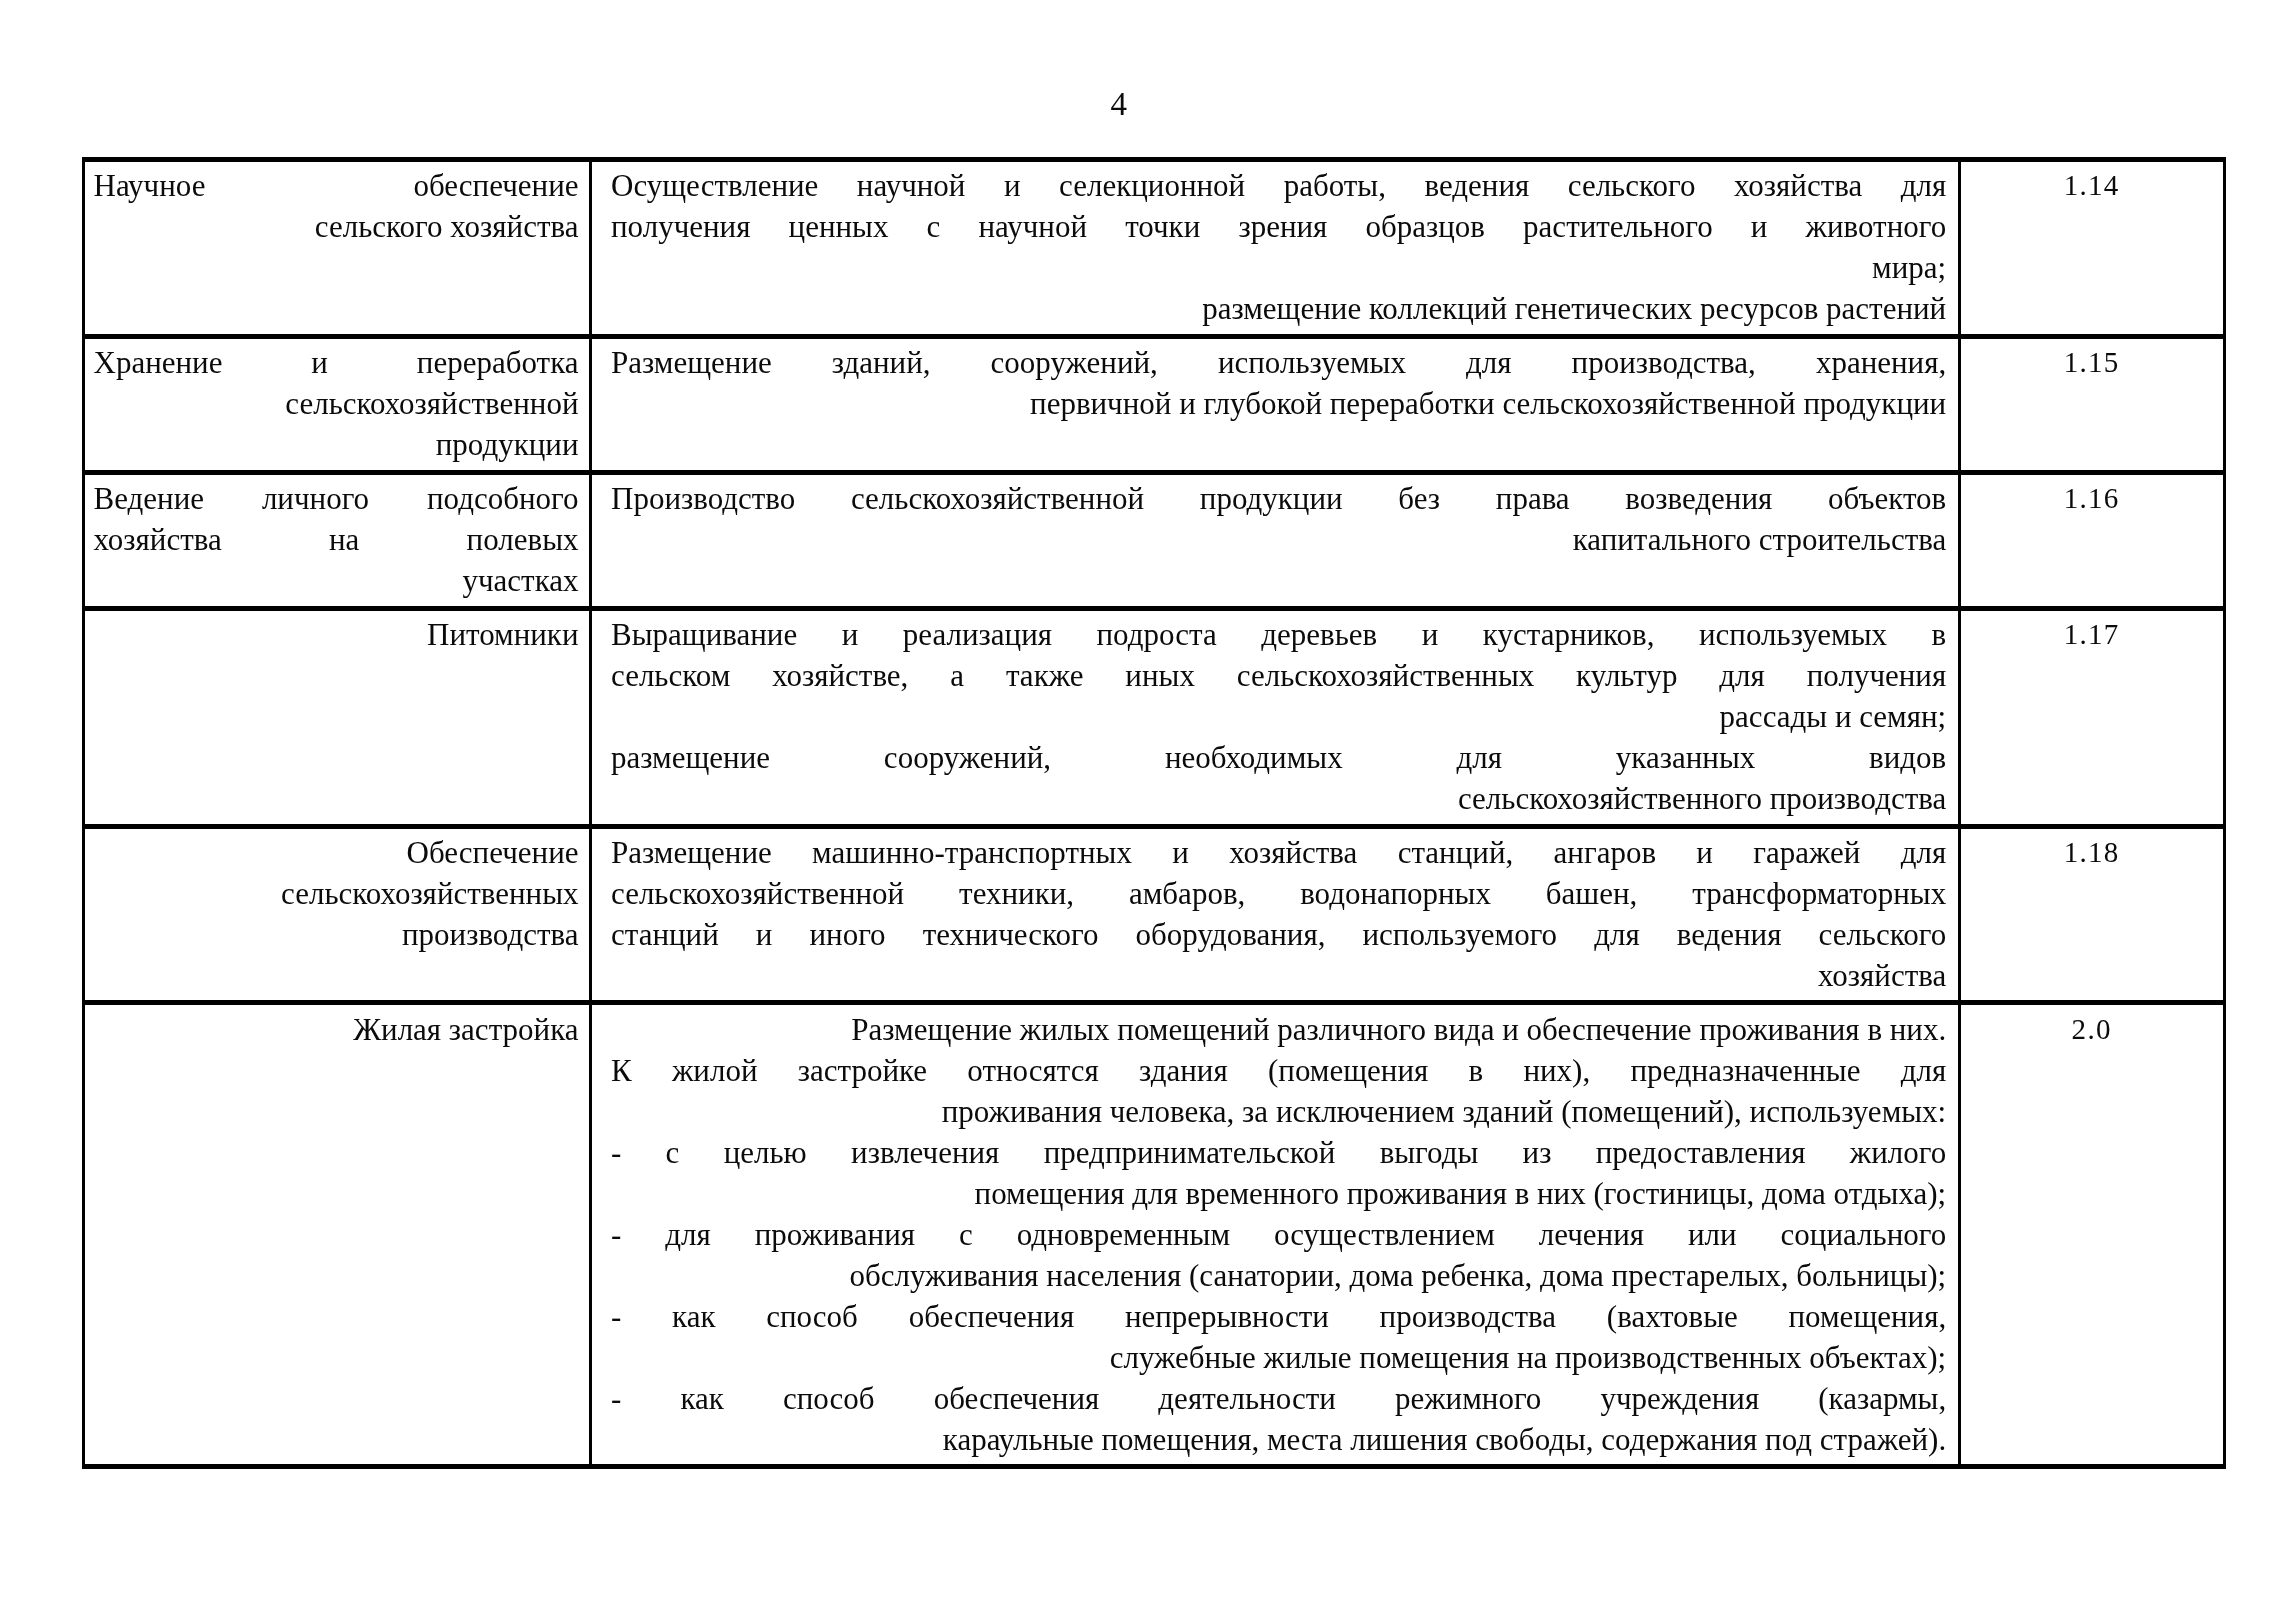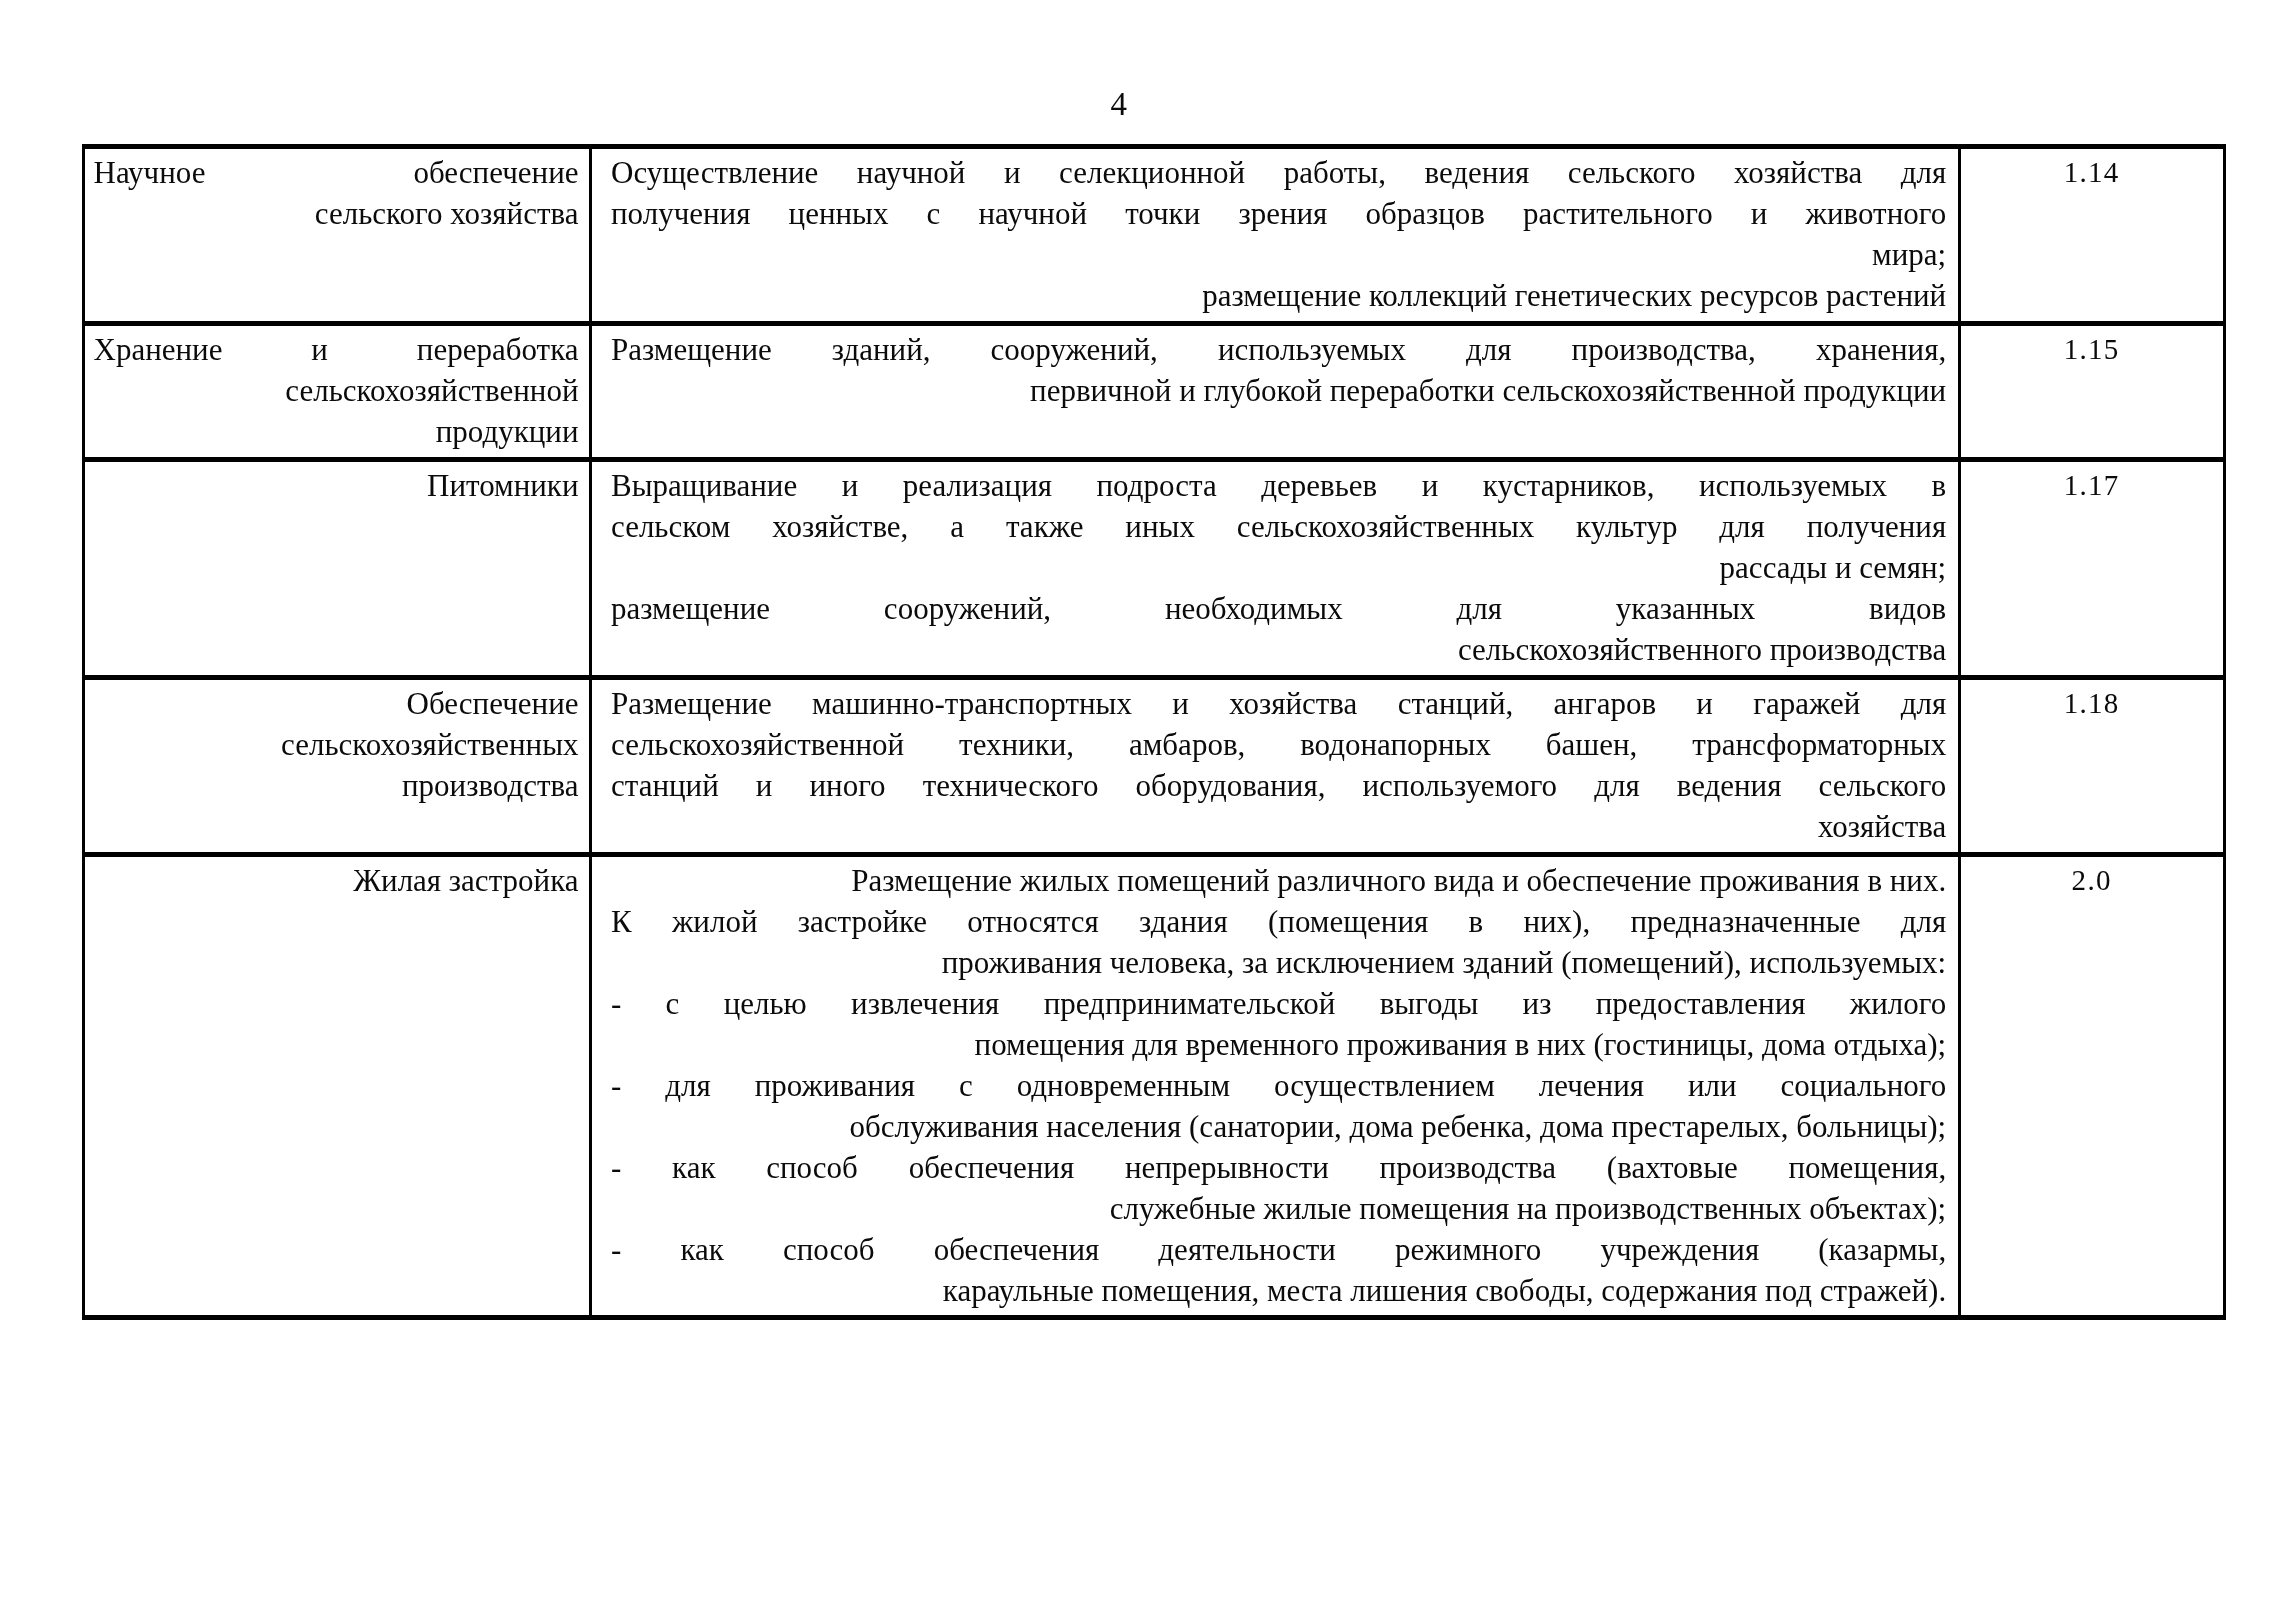--- a/index.html
+++ b/index.html
@@ -14,21 +14,21 @@
   .page-number{
     position:absolute;
     top:86px;left:0;
     width:2238px;
     text-align:center;
     font-size:33px;
     letter-spacing:0.7px;
   }
   table.land-use{
     position:absolute;
-    left:82px;top:144px;
+    left:82px;top:157px;
     width:2141px;
     border-collapse:collapse;
     table-layout:fixed;
   }
   col.c1{width:507px;}
   col.c2{width:1369px;}
   col.c3{width:265px;}
   td{
     border:3.3px solid #000;
     border-top-width:5.9px;
@@ -76,20 +76,32 @@
           <div class="ln">продукции</div>
         </td>
         <td class="c-desc">
           <div class="ln j">Размещение зданий, сооружений, используемых для производства, хранения,</div>
           <div class="ln">первичной и глубокой переработки сельскохозяйственной продукции</div>
         </td>
         <td class="c-code">1.15</td>
       </tr>
       <tr>
         <td class="c-name">
+          <div class="ln j">Ведение личного подсобного</div>
+          <div class="ln j">хозяйства на полевых</div>
+          <div class="ln">участках</div>
+        </td>
+        <td class="c-desc">
+          <div class="ln j">Производство сельскохозяйственной продукции без права возведения объектов</div>
+          <div class="ln">капитального строительства</div>
+        </td>
+        <td class="c-code">1.16</td>
+      </tr>
+      <tr>
+        <td class="c-name">
           <div class="ln">Питомники</div>
         </td>
         <td class="c-desc">
           <div class="ln j">Выращивание и реализация подроста деревьев и кустарников, используемых в</div>
           <div class="ln j">сельском хозяйстве, а также иных сельскохозяйственных культур для получения</div>
           <div class="ln">рассады и семян;</div>
           <div class="ln j">размещение сооружений, необходимых для указанных видов</div>
           <div class="ln">сельскохозяйственного производства</div>
         </td>
         <td class="c-code">1.17</td>

